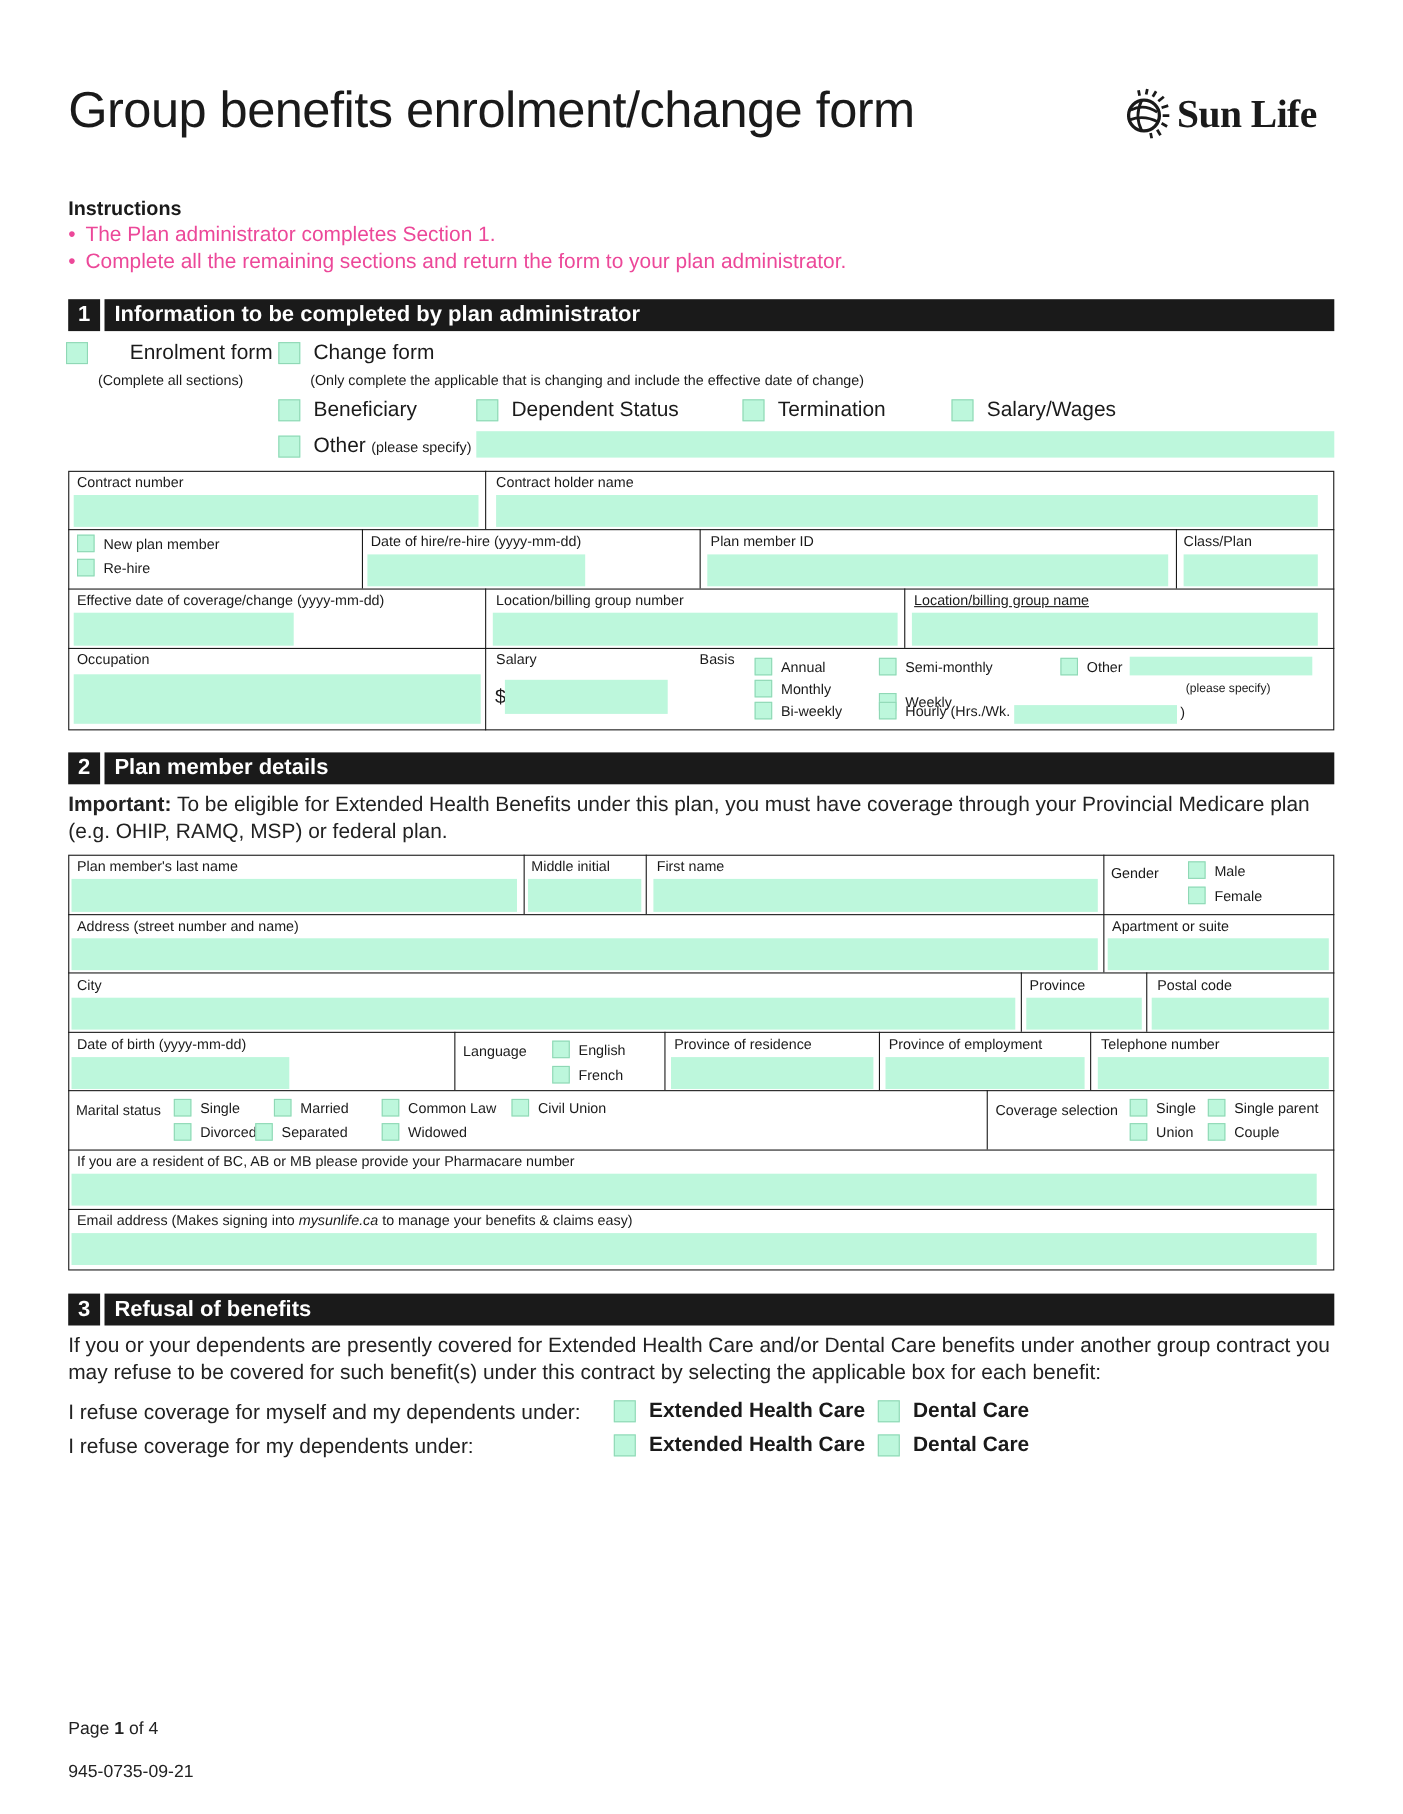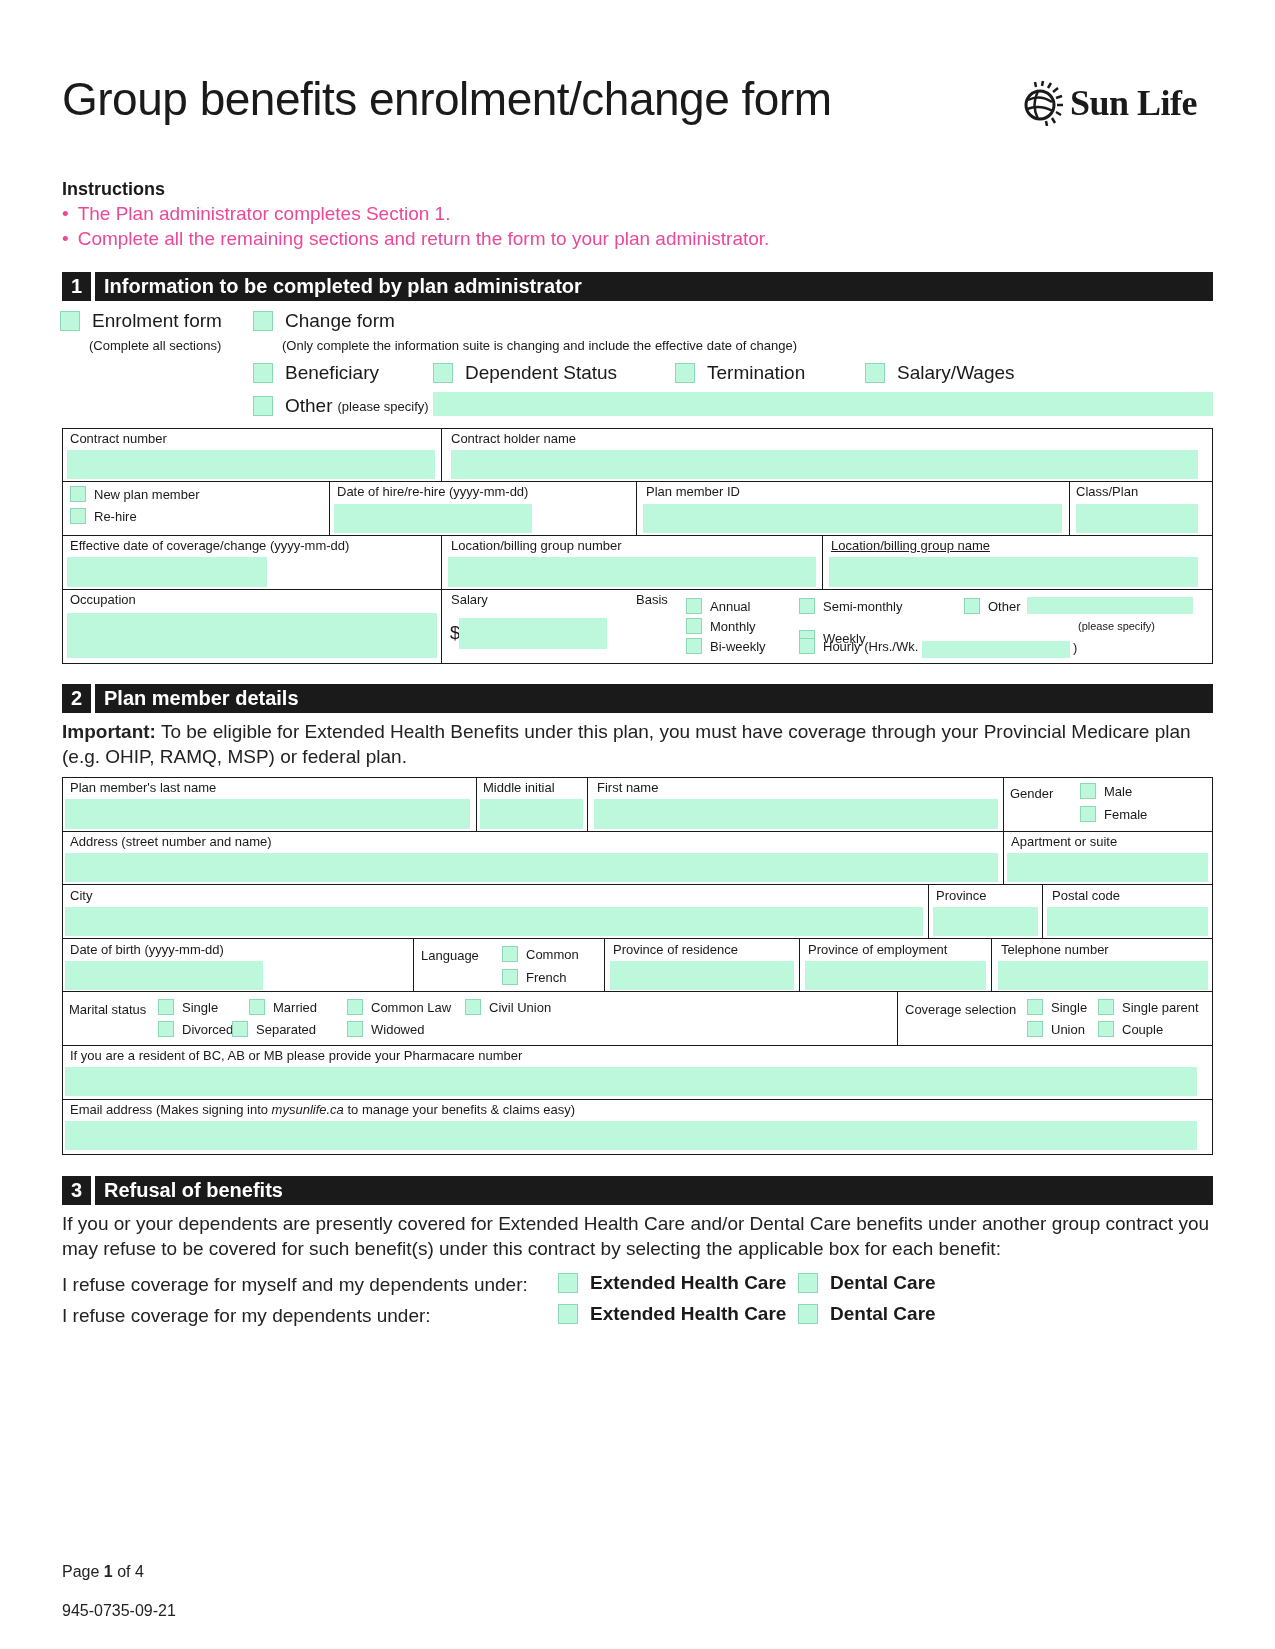--- a/index.html
+++ b/index.html
@@ -57,31 +57,31 @@
 
 <div class="abs instr-head">Instructions</div>
 <div class="abs bullet" style="top:203px;">The Plan administrator completes Section 1.</div>
 <div class="abs bullet" style="top:228px;">Complete all the remaining sections and return the form to your plan administrator.</div>
 
 <div class="abs sec-head" style="top:272px;">
   <div class="sec-num">1</div>
   <div class="sec-title">Information to be completed by plan administrator</div>
 </div>
 
-<div class="row" style="left:60px; top:310px;">
+<div class="row" style="left:60px; top:310px;gap:26px;">
   <span class="cb"></span>
   <span class="lbl-lg" style="margin-left:4px;">Enrolment form</span>
 </div>
 <div class="abs lbl-xs" style="left:89px; top:338px;">(Complete all sections)</div>
 
 <div class="row" style="left:253px; top:310px;">
   <span class="cb"></span>
   <span class="lbl-lg" style="margin-left:4px;">Change form</span>
 </div>
-<div class="abs lbl-xs" style="left:282px; top:338px;">(Only complete the information suite is changing and include the effective date of change)</div>
+<div class="abs lbl-xs" style="left:282px; top:338px;">(Only complete the applicable that is changing and include the effective date of change)</div>
 
 <div class="row" style="left:253px; top:362px;">
   <span class="cb"></span>
   <span class="lbl-lg" style="margin-left:4px;">Beneficiary</span>
 </div>
 <div class="row" style="left:433px; top:362px;">
   <span class="cb"></span>
   <span class="lbl-lg" style="margin-left:4px;">Dependent Status</span>
 </div>
 <div class="row" style="left:675px; top:362px;">
@@ -230,21 +230,21 @@
 <div class="lbl" style="left:936px; top:888px;">Province</div>
 <div class="fld" style="left:933px; top:907px; width:105px; height:29px;"></div>
 <div class="lbl" style="left:1052px; top:888px;">Postal code</div>
 <div class="fld" style="left:1047px; top:907px; width:161px; height:29px;"></div>
 
 <div class="lbl" style="left:70px; top:942px;">Date of birth (yyyy-mm-dd)</div>
 <div class="fld" style="left:65px; top:961px; width:198px; height:29px;"></div>
 <div class="lbl" style="left:421px; top:948px;">Language</div>
 <div class="row" style="left:502px; top:946px;">
     <span class="cb-sm"></span>
-    <span class="lbl-xs">Common</span>
+    <span class="lbl-xs">English</span>
   </div>
 <div class="row" style="left:502px; top:969px;">
     <span class="cb-sm"></span>
     <span class="lbl-xs">French</span>
   </div>
 <div class="lbl" style="left:613px; top:942px;">Province of residence</div>
 <div class="fld" style="left:610px; top:961px; width:184px; height:29px;"></div>
 <div class="lbl" style="left:808px; top:942px;">Province of employment</div>
 <div class="fld" style="left:805px; top:961px; width:181px; height:29px;"></div>
 <div class="lbl" style="left:1001px; top:942px;">Telephone number</div>

